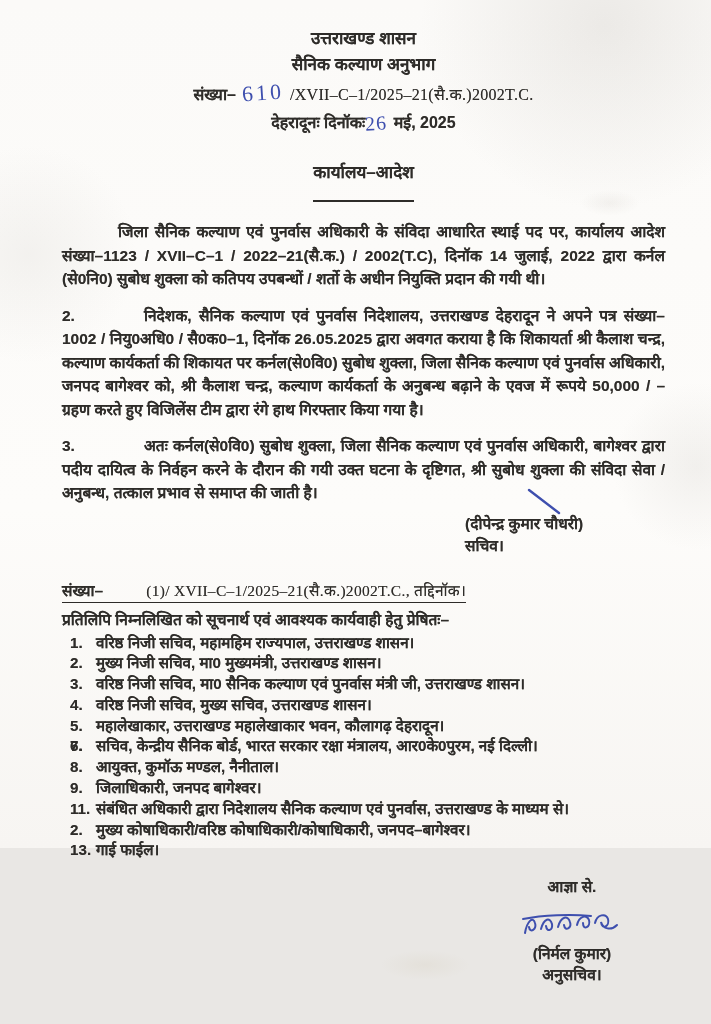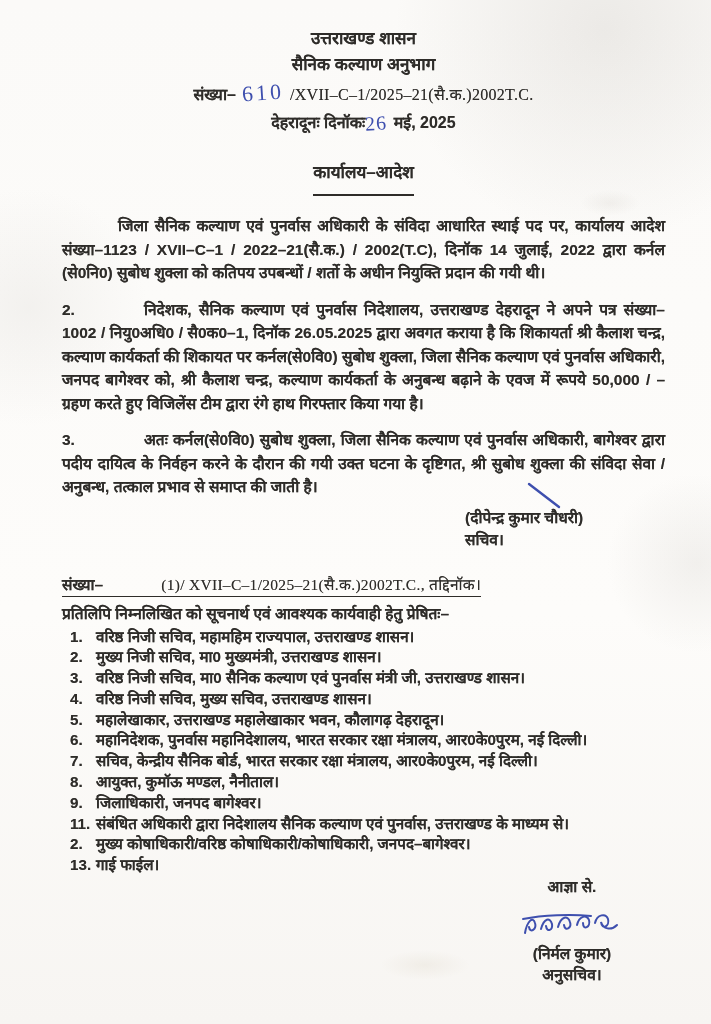--- a/index.html
+++ b/index.html
@@ -2,21 +2,21 @@
 <html><head>
 <meta charset="utf-8">
 <style>
   html,body{margin:0;padding:0;}
   body{
     width:711px;height:1024px;overflow:hidden;
     background:#e9e7e4;
     font-family:"Liberation Sans","DejaVu Sans",sans-serif;
   }
   .page{
-    position:relative;width:711px;height:1024px;box-sizing:border-box;
+    position:relative;width:711px;height:848px;box-sizing:border-box;
     padding:26px 46px 0 62px;
     background:
       radial-gradient(circle at 85% 3%, rgba(190,185,178,.25), rgba(0,0,0,0) 18%),
       radial-gradient(circle at 4% 30%, rgba(200,196,190,.18), rgba(0,0,0,0) 12%),
       radial-gradient(circle at 98% 55%, rgba(200,196,190,.22), rgba(0,0,0,0) 10%),
       linear-gradient(180deg,#fbfaf8 0%,#fdfcfa 60%,#f7f5f2 100%);
     color:#2e2c29;
     text-shadow:0 0 .5px rgba(46,44,41,.55);
   }
   .center{text-align:center;}
@@ -25,37 +25,37 @@
   .latin{font-family:"Liberation Serif","DejaVu Serif",serif;font-weight:400;letter-spacing:.3px;}
   .hand{
     font-family:cursive;
     color:#3e4fae;text-shadow:none;font-weight:400;
     display:inline-block;transform:rotate(-4deg);
   }
   .hand-big{font-size:22px;letter-spacing:3px;margin:0 6px;}
   .hand-date{font-size:20px;letter-spacing:1px;margin:0 2px 0 0;vertical-align:-2px;}
   .order-title{
     display:inline-block;font-size:17px;font-weight:700;
-    border-bottom:2px solid #2e2c29;padding-bottom:11px;margin-top:24px;
+    border-bottom:2px solid #2e2c29;padding-bottom:17px;margin-top:24px;
   }
   .para{
     font-size:15.5px;font-weight:600;line-height:23.5px;
     text-align:justify;margin:0;position:relative;
   }
   .para1{margin-top:18px;text-indent:56px;}
   .para-numbered{margin-top:13px;text-indent:82px;}
   .pnum{position:absolute;left:0;top:0;text-indent:0;}
   .sig1{
     width:190px;margin:8px 10px 0 auto;text-align:left;
     font-size:15.5px;font-weight:700;line-height:22px;position:relative;
   }
   .sig1 svg{position:absolute;top:-26px;left:60px;}
   .endorse-line{margin-top:22px;font-size:15.5px;font-weight:700;}
   .endorse-inner{border-bottom:1.8px solid #2e2c29;padding-bottom:1px;display:inline-block;}
-  .endorse-gap{margin-left:58px;text-align:right;}
+  .endorse-gap{margin-left:43px;text-align:right;}
   .copy-note{margin-top:5px;font-size:15.5px;font-weight:600;}
   .recip-list{margin-top:3px;}
   .recip{font-size:15.2px;font-weight:600;line-height:20.8px;padding-left:34px;position:relative;}
   .recip-num{position:absolute;left:8px;}
   .sig2{
     position:absolute;left:487px;top:876px;width:170px;text-align:center;
     font-size:15.5px;font-weight:700;line-height:21px;
   }
   .sig2 .by-order{margin-bottom:12px;font-weight:600;}
   .sig2 .scribble{height:34px;}
@@ -103,21 +103,21 @@
   </div>
 
   <div class="copy-note">प्रतिलिपि निम्नलिखित को सूचनार्थ एवं आवश्यक कार्यवाही हेतु प्रेषितः–</div>
 
   <div class="recip-list">
       <div class="recip"><span class="recip-num">1.</span><span>वरिष्ठ निजी सचिव, महामहिम राज्यपाल, उत्तराखण्ड शासन।</span></div>
       <div class="recip"><span class="recip-num">2.</span><span>मुख्य निजी सचिव, मा0 मुख्यमंत्री, उत्तराखण्ड शासन।</span></div>
       <div class="recip"><span class="recip-num">3.</span><span>वरिष्ठ निजी सचिव, मा0 सैनिक कल्याण एवं पुनर्वास मंत्री जी, उत्तराखण्ड शासन।</span></div>
       <div class="recip"><span class="recip-num">4.</span><span>वरिष्ठ निजी सचिव, मुख्य सचिव, उत्तराखण्ड शासन।</span></div>
       <div class="recip"><span class="recip-num">5.</span><span>महालेखाकार, उत्तराखण्ड महालेखाकार भवन, कौलागढ़ देहरादून।</span></div>
-      <div class="recip"><span class="recip-num">6.</span><span>महानिदेशक, पुनर्वास महानिदेशालय, भारत सरकार रक्षा मंत्रालय, आर0के0पुरम, नई दिल्ली।</span></div>
+      <div class="recip"><span class="recip-num">6.</span></div>
       <div class="recip"><span class="recip-num">7.</span><span>सचिव, केन्द्रीय सैनिक बोर्ड, भारत सरकार रक्षा मंत्रालय, आर0के0पुरम, नई दिल्ली।</span></div>
       <div class="recip"><span class="recip-num">8.</span><span>आयुक्त, कुमॉऊ मण्डल, नैनीताल।</span></div>
       <div class="recip"><span class="recip-num">9.</span><span>जिलाधिकारी, जनपद बागेश्वर।</span></div>
       <div class="recip"><span class="recip-num">11.</span><span>संबंधित अधिकारी द्वारा निदेशालय सैनिक कल्याण एवं पुनर्वास, उत्तराखण्ड के माध्यम से।</span></div>
       <div class="recip"><span class="recip-num">2.</span><span>मुख्य कोषाधिकारी/वरिष्ठ कोषाधिकारी/कोषाधिकारी, जनपद–बागेश्वर।</span></div>
       <div class="recip"><span class="recip-num">13.</span><span>गाई फाईल।</span></div>
     </div>
 
   <div class="sig2">
     <div class="by-order">आज्ञा से.</div>

